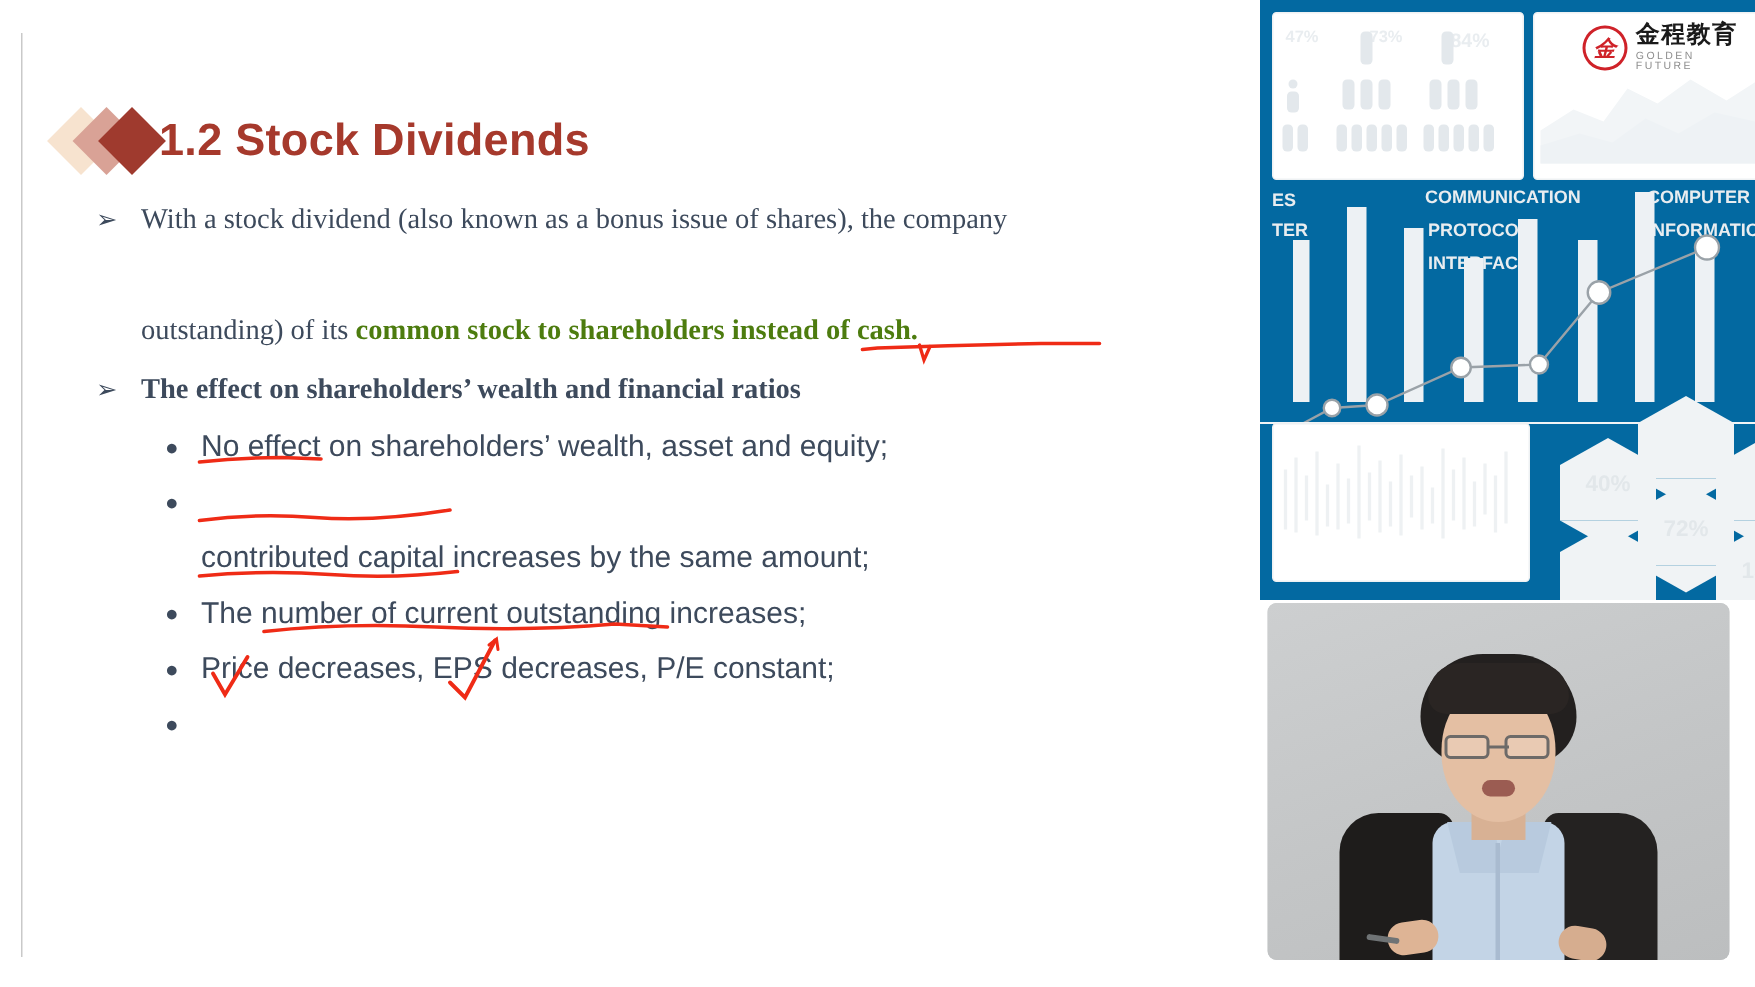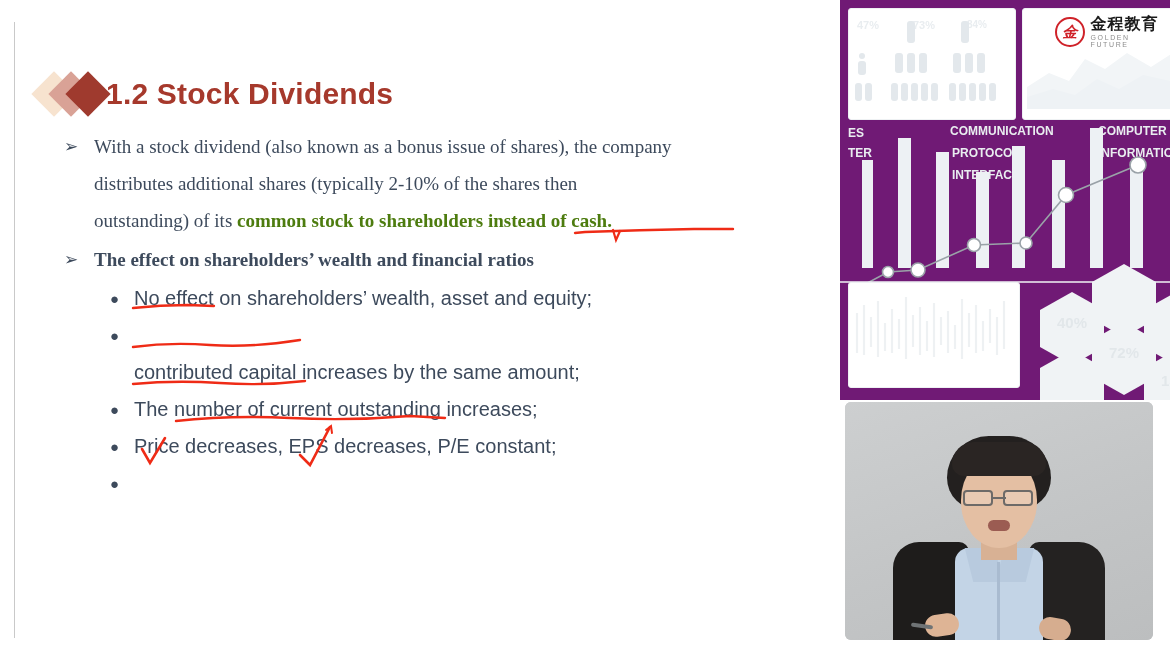--- a/index.html
+++ b/index.html
@@ -53,21 +53,21 @@
 
   
   .footer{
     position:absolute;left:684px;top:612px;
     font-size:16px;color:#f08070;font-weight:bold;letter-spacing:1px;
     white-space:nowrap;
     margin-top:45px;
   }
 
   
-  .right-col{position:absolute;left:840px;top:0;width:330px;height:400px;overflow:hidden;background:#701a75;}
+  .right-col{position:absolute;left:840px;top:0;width:330px;height:400px;overflow:hidden;background:#0369a1;}
   .panel{position:absolute;border:1px solid #eef1f3;border-radius:3px;background:#fff;}
   .p-people{left:8px;top:8px;width:166px;height:110px;}
   .p-area{left:182px;top:8px;width:160px;height:110px;}
   .p-candle{left:8px;top:282px;width:170px;height:104px;}
   .lbl{position:absolute;font-weight:bold;color:#e9edf0;white-space:nowrap;}
 
   .person{position:absolute;background:#e3e8ec;}
   .ph{border-radius:50%;}
 
   .bar{position:absolute;background:#edf1f4;}
@@ -133,21 +133,21 @@
     </div>
     <div class="title-text">1.2 Stock Dividends</div>
   </div>
 
   <div class="body-area">
 
     <div class="lvl1">
       <div class="arrow">➢</div>
       <div class="txt">
         <span>With a stock dividend (also known as a bonus issue of shares), the company</span><br>
-        <span>distributes additional shares (typically 2-10% of the shares then</span><br>
+        <br>
         <span>outstanding) of its </span><b>common stock to shareholders instead of cash.</b>
       </div>
     </div>
 
     <div class="lvl1">
       <div class="arrow">➢</div>
       <div class="txt bold">The effect on shareholders’ wealth and financial ratios</div>
     </div>
 
     <div class="lvl2">
@@ -193,21 +193,21 @@
     </g>
   </svg>
 
   <div class="footer">专业 · 创新 · 增值</div>
 
   <div class="right-col">
 
     <div class="panel p-people">
       <div class="lbl" style="left:8px;top:10px;font-size:11px;">47%</div>
       <div class="lbl" style="left:64px;top:10px;font-size:11px;">73%</div>
-      <div class="lbl" style="left:118px;top:10px;font-size:10px;">84%</div>
+      <div class="lbl" style="left:118px;top:10px;font-size:13px;">84%</div>
       <div class="person ph" style="left:10px;top:44px;width:6px;height:6px;"></div>
       <div class="person" style="left:9px;top:52px;width:8px;height:14px;border-radius:3px;"></div>
       <div class="person" style="left:58px;top:12px;width:8px;height:22px;border-radius:3px;"></div>
       <div class="person" style="left:112px;top:12px;width:8px;height:22px;border-radius:3px;"></div>
       <div class="person" style="left:46px;top:44px;width:8px;height:20px;border-radius:3px;"></div>
       <div class="person" style="left:58px;top:44px;width:8px;height:20px;border-radius:3px;"></div>
       <div class="person" style="left:70px;top:44px;width:8px;height:20px;border-radius:3px;"></div>
       <div class="person" style="left:104px;top:44px;width:8px;height:20px;border-radius:3px;"></div>
       <div class="person" style="left:116px;top:44px;width:8px;height:20px;border-radius:3px;"></div>
       <div class="person" style="left:128px;top:44px;width:8px;height:20px;border-radius:3px;"></div>

